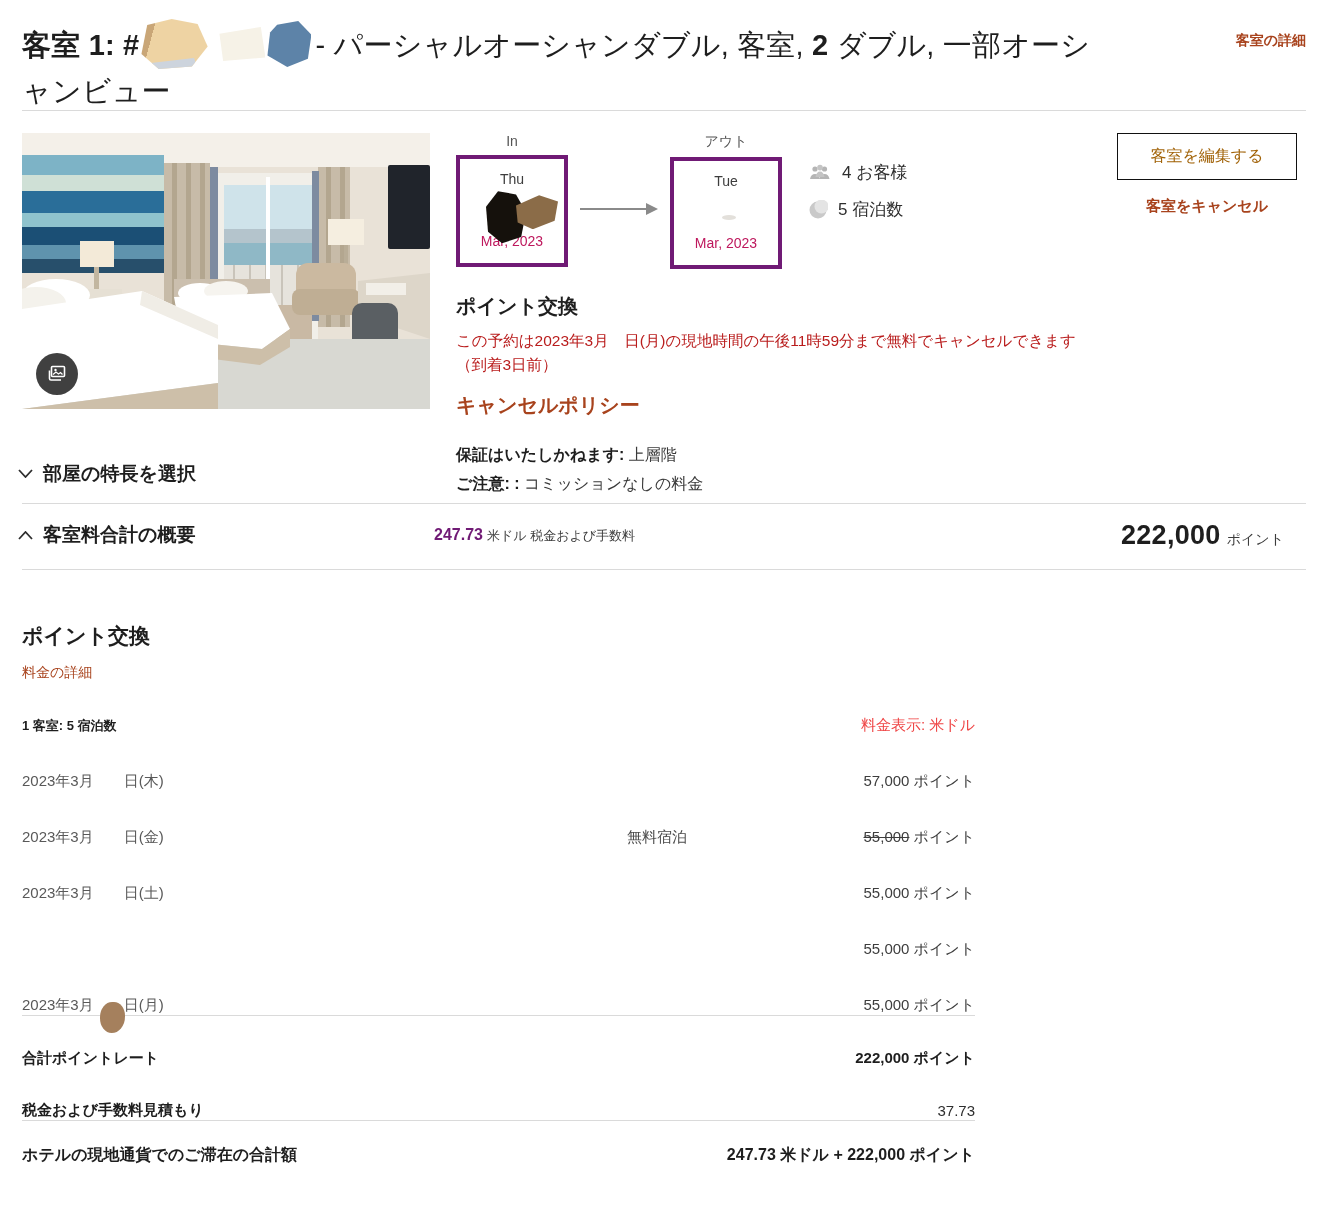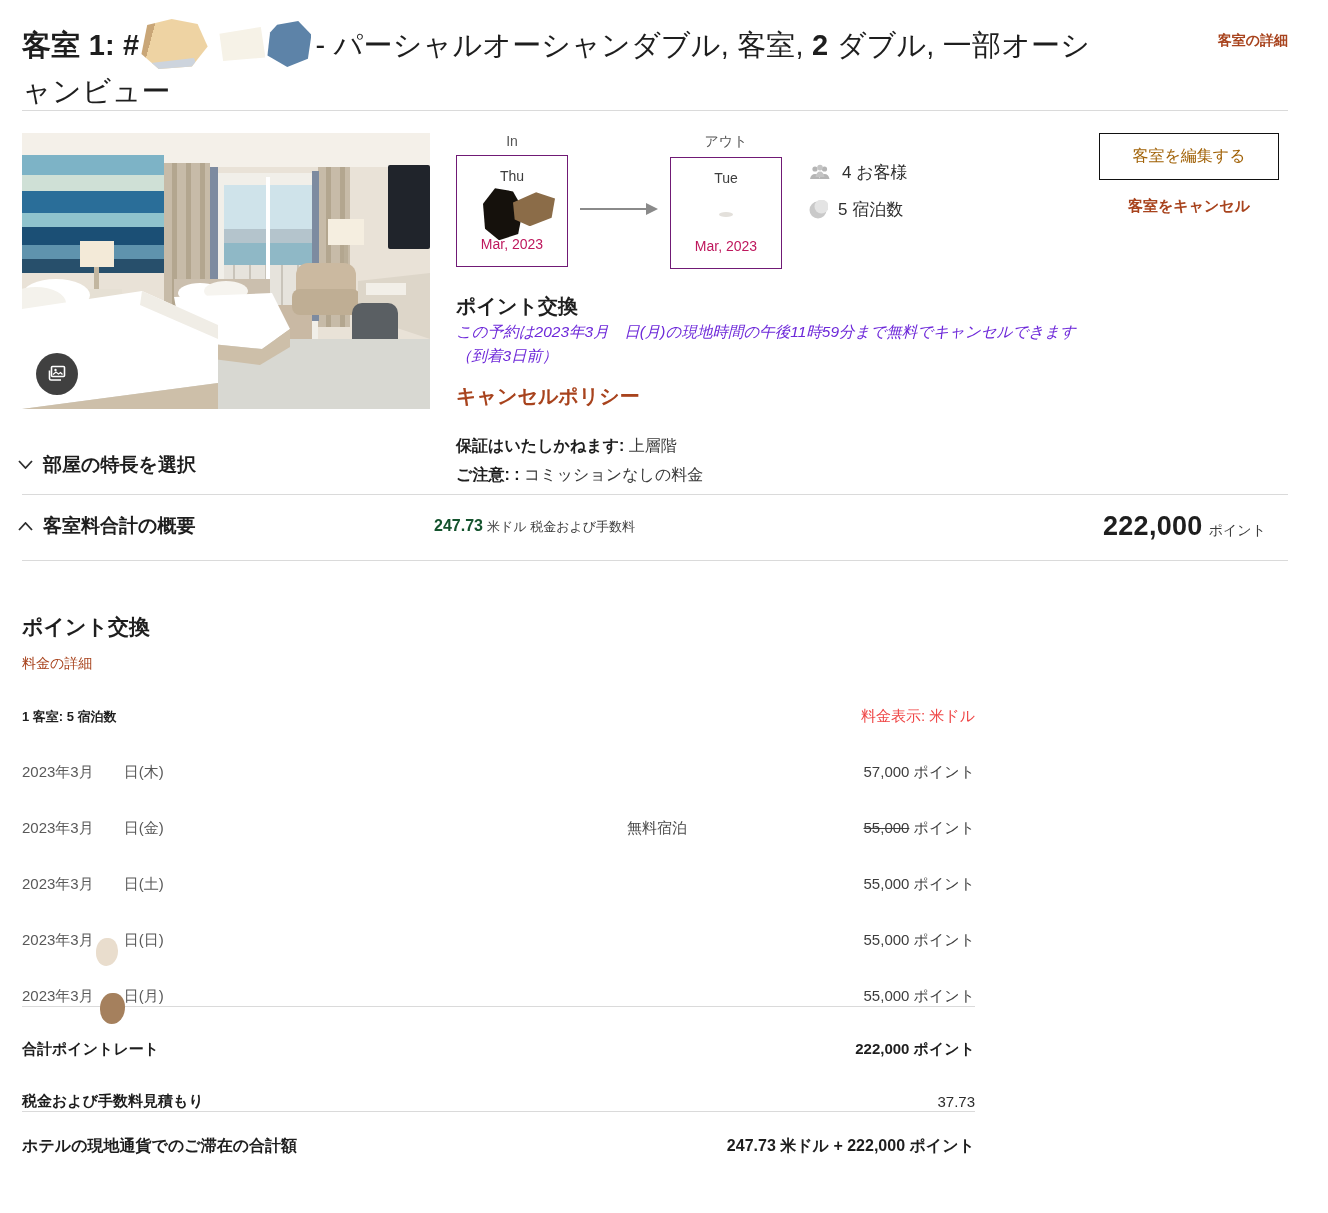--- a/index.html
+++ b/index.html
@@ -2,21 +2,21 @@
 <html><head>
 <meta charset="utf-8">
 <style>
   * { margin:0; padding:0; box-sizing:border-box; }
   html,body { background:#ffffff; }
   body {
     width:1328px; height:1213px; overflow:hidden;
     font-family:"Liberation Sans","DejaVu Sans",sans-serif;
     color:#1e1e1e;
   }
-  .page { padding:22px 40px 0 22px; position:relative; }
+  .page { padding:22px 22px 0 22px; position:relative; }
 
   
   .header-row { display:flex; justify-content:space-between; align-items:flex-start; }
   h1.room-title { font-size:29px; font-weight:700; line-height:1.32; width:1090px; letter-spacing:.2px; }
   .room-title .light { font-weight:400; }
   .room-title .bold { font-weight:700; }
   .blob { display:inline-block; vertical-align:middle; position:relative; top:-3px; }
   .blob-a { width:72px; height:50px; margin:0 6px 0 2px;
     background:linear-gradient(105deg,#c9a677 18%,#eed3a3 18%);
     clip-path:polygon(8% 12%,42% 0,78% 10%,92% 55%,70% 95%,24% 100%,0 70%); }
@@ -35,36 +35,36 @@
   
   .booking { display:flex; margin-top:22px; }
   .photo-wrap { width:408px; height:276px; position:relative; flex:0 0 auto; }
   .photo-wrap svg.room { display:block; width:408px; height:276px; }
   .gallery-btn { position:absolute; left:14px; bottom:14px; width:42px; height:42px; border-radius:50%;
     background:rgba(38,38,38,.88); display:flex; align-items:center; justify-content:center; cursor:pointer; }
   .booking-main { margin-left:26px; flex:1 1 auto; }
   .dates-row { display:flex; align-items:flex-start; }
   .date-col { width:112px; text-align:center; }
   .date-col .dlabel { font-size:14px; color:#555; margin-bottom:6px; }
-  .date-box { width:112px; height:112px; border:1px solid #701a75; background:#fff;
+  .date-box { width:112px; height:112px; border:4px solid #701a75; background:#fff;
     display:flex; flex-direction:column; justify-content:flex-start; align-items:center; padding:12px 0 14px; }
   .date-box .dow { font-size:14px; color:#3d3d3d; }
   .date-box .my { font-size:14px; color:#be185d; }
   .date-redact { position:relative; width:100%; height:56px; }
   .dr-black { position:absolute; left:26px; top:4px; width:40px; height:52px; background:#15110c;
     clip-path:polygon(30% 0,75% 6%,100% 40%,88% 88%,40% 100%,5% 78%,0 30%); }
   .dr-brown { position:absolute; left:56px; top:8px; width:42px; height:34px; background:#8b6c48;
     clip-path:polygon(0 30%,55% 0,100% 18%,92% 75%,40% 100%,4% 80%); }
   .dr-faint { position:absolute; left:48px; top:26px; width:14px; height:5px; background:#e3e0db; border-radius:50%; }
   .arrow-wrap { margin:0 12px; align-self:center; padding-top:20px; }
   .occupancy { margin-left:26px; padding-top:28px; }
   .occ-line { display:flex; align-items:center; font-size:17px; color:#2e2e2e; margin-bottom:14px; }
   .occ-line .icon { margin-right:10px; display:inline-flex; }
   .rate-name { font-size:20px; font-weight:700; margin-top:24px; }
-  .cancel-text { font-size:15.5px; color:#6d28d9; line-height:1.5;font-style:italic; }
+  .cancel-text { font-size:15.5px; color:#b91c1c; margin-top:9px; line-height:1.5; }
   .policy-link { display:inline-block; font-size:20px; font-weight:700; margin-top:16px; }
   .actions { flex:0 0 auto; width:198px; display:flex; flex-direction:column; align-items:center; margin-left:10px; }
   .edit-btn { width:180px; height:47px; background:#fff; border:1px solid #111; font-size:16px; color:#a16207;
     font-family:inherit; cursor:pointer; }
   .cancel-room-link { font-size:15px; font-weight:700; margin-top:17px; }
 
   
   .features { display:grid; grid-template-columns:434px 1fr; margin-top:26px; }
   .feat-toggle { display:flex; align-items:center; cursor:pointer; }
   .feat-toggle .chev { margin:0 10px 0 -4px; display:inline-flex; }
@@ -72,21 +72,21 @@
   .feat-right p { font-size:16px; margin-bottom:8px; color:#3a3a3a; }
   .feat-right b { color:#1e1e1e; }
 
   
   .summary-hr { margin-top:28px; }
   .summary { display:grid; grid-template-columns:412px 1fr auto; align-items:center; padding:16px 0 18px; }
   .sum-toggle { display:flex; align-items:center; cursor:pointer; }
   .sum-toggle .chev { margin:0 10px 0 -4px; display:inline-flex; }
   .sum-toggle .lbl { font-size:19px; font-weight:700; }
   .sum-usd { font-size:13px; color:#3c3c3c; }
-  .sum-usd .amt { font-size:16px; font-weight:700; color:#14532d; margin-right:4px; }
+  .sum-usd .amt { font-size:16px; font-weight:700; color:#701a75; margin-right:4px; }
   .sum-points { justify-self:end; padding-right:22px; }
   .sum-points .amt { font-size:27px; font-weight:700; letter-spacing:.3px; }
   .sum-points .unit { font-size:14px; color:#3c3c3c; margin-left:6px; }
 
   
   .points { width:953px; }
   .points-heading { font-size:21px; font-weight:700; margin-top:52px; }
   .rate-details-link { display:inline-block; font-size:14px; margin-top:14px; }
   .rooms-row { display:flex; justify-content:space-between; align-items:baseline; margin-top:34px; }
   .rooms-row .left { font-size:13px; font-weight:700; }
@@ -339,21 +339,20 @@
       <span class="date-cell"><span>2023年3月</span><span class="day-gap"></span><span>日(金)</span></span>
       <span class="note">無料宿泊</span>
       <span class="val"><span class="struck">55,000</span> <span>ポイント</span></span>
     </div>
     <div class="p-row">
       <span class="date-cell"><span>2023年3月</span><span class="day-gap"></span><span>日(土)</span></span>
       <span class="note"></span>
       <span class="val"><span>55,000</span> <span>ポイント</span></span>
     </div>
     <div class="p-row">
-      <span class="date-cell"><span>2023年3月</span><span class="day-gap"><span class="rb rb-beige"></span></span><span>日(日)</span></span>
       <span class="note"></span>
       <span class="val"><span>55,000</span> <span>ポイント</span></span>
     </div>
     <div class="p-row">
       <span class="date-cell"><span>2023年3月</span><span class="day-gap"><span class="rb rb-brown"></span></span><span>日(月)</span></span>
       <span class="note"></span>
       <span class="val"><span>55,000</span> <span>ポイント</span></span>
     </div>
 
     <hr class="divider points-hr">

